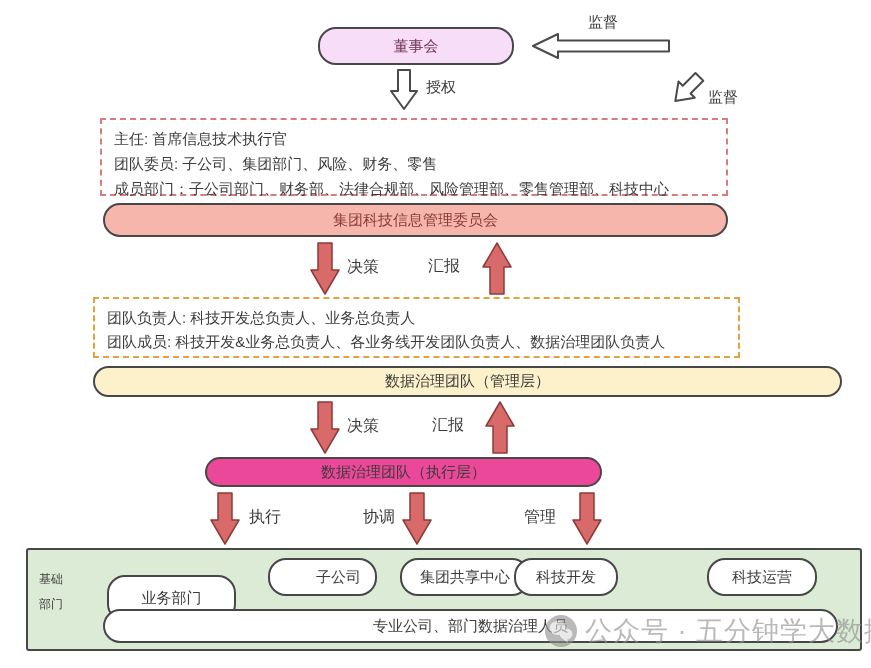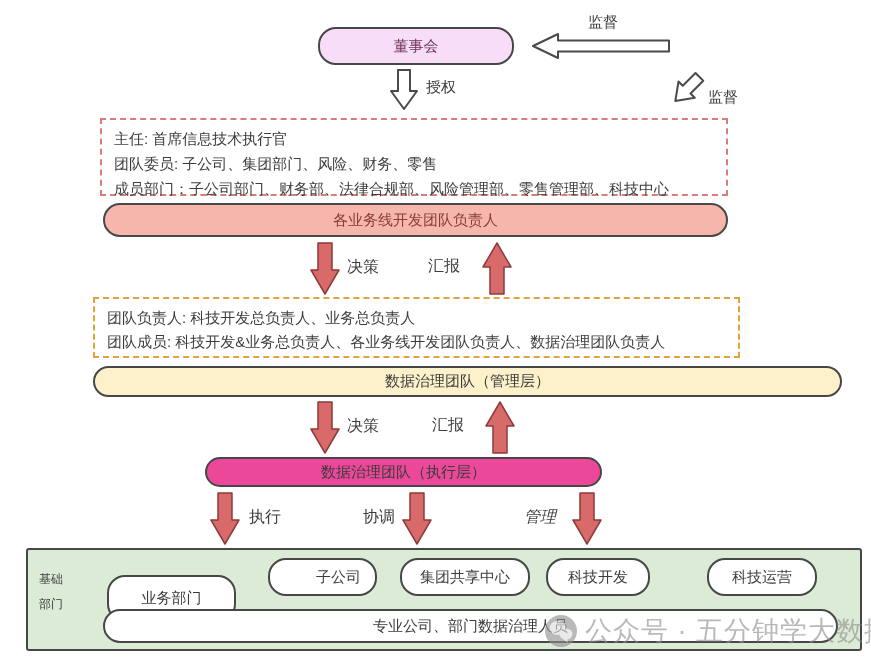--- a/index.html
+++ b/index.html
@@ -49,21 +49,21 @@
   </svg>
   <div class="abs lbl" style="left:708px;top:88px;">监督</div>
 
   <div class="abs dashed red" style="left:100px;top:118px;width:628px;height:78px;">
     <div>主任: 首席信息技术执行官</div>
     <div>团队委员: 子公司、集团部门、风险、财务、零售</div>
     <div>成员部门：子公司部门、财务部、法律合规部、风险管理部、零售管理部、科技中心</div>
   </div>
 
   <div class="abs node salmon" style="left:103px;top:203px;width:625px;height:34px;">
-    <span>各业务线开发团队负责人</span>
+    <span>集团科技信息管理委员会</span>
   </div>
 
   <svg class="abs" style="left:310px;top:242px;" width="30" height="54" viewBox="0 0 30 54">
     <polygon points="8,1 22,1 22,28 29,28 15,52 1,28 8,28" fill="#d96a6a" stroke="#8d3a3a" stroke-width="1.5" stroke-linejoin="round"></polygon>
   </svg>
   <div class="abs flowlbl" style="left:347px;top:257px;">决策</div>
   <div class="abs flowlbl" style="left:428px;top:256px;">汇报</div>
   <svg class="abs" style="left:482px;top:241px;" width="30" height="54" viewBox="0 0 30 54">
     <polygon points="15,2 29,26 22,26 22,53 8,53 8,26 1,26" fill="#d96a6a" stroke="#8d3a3a" stroke-width="1.5" stroke-linejoin="round"></polygon>
   </svg>
@@ -93,42 +93,42 @@
   <svg class="abs" style="left:210px;top:492px;" width="30" height="54" viewBox="0 0 30 54">
     <polygon points="8,1 22,1 22,28 29,28 15,52 1,28 8,28" fill="#d96a6a" stroke="#8d3a3a" stroke-width="1.5" stroke-linejoin="round"></polygon>
   </svg>
   <div class="abs flowlbl" style="left:249px;top:507px;">执行</div>
 
   <div class="abs flowlbl" style="left:363px;top:507px;">协调</div>
   <svg class="abs" style="left:402px;top:492px;" width="30" height="54" viewBox="0 0 30 54">
     <polygon points="8,1 22,1 22,28 29,28 15,52 1,28 8,28" fill="#d96a6a" stroke="#8d3a3a" stroke-width="1.5" stroke-linejoin="round"></polygon>
   </svg>
 
-  <div class="abs flowlbl" style="left:524px;top:507px;font-style:italic;">管理</div>
+  <div class="abs flowlbl" style="left:524px;top:507px;">管理</div>
   <svg class="abs" style="left:572px;top:492px;" width="30" height="54" viewBox="0 0 30 54">
     <polygon points="8,1 22,1 22,28 29,28 15,52 1,28 8,28" fill="#d96a6a" stroke="#8d3a3a" stroke-width="1.5" stroke-linejoin="round"></polygon>
   </svg>
 
   <div class="abs basebox" style="left:26px;top:548px;width:836px;height:103px;"></div>
 
   <div class="abs grouplbl" style="left:39px;top:567px;">
     <div>基础</div>
     <div>部门</div>
   </div>
 
   <div class="abs node white" style="left:107px;top:575px;width:129px;height:47px;">
     <span>业务部门</span>
   </div>
   <div class="abs node white" style="left:268px;top:558px;width:109px;height:38px;padding-left:32px;">
     <span>子公司</span>
   </div>
   <div class="abs node white" style="left:400px;top:558px;width:130px;height:38px;">
     <span>集团共享中心</span>
   </div>
-  <div class="abs node white" style="left:546px;top:558px;width:104px;height:38px;font-family:Liberation Mono, monospace;">
+  <div class="abs node white" style="left:514px;top:558px;width:104px;height:38px;font-family:Liberation Mono, monospace;">
     <span>科技开发</span>
   </div>
   <div class="abs node white" style="left:707px;top:558px;width:110px;height:38px;">
     <span>科技运营</span>
   </div>
 
   <div class="abs node white" style="left:103px;top:609px;width:735px;height:34px;">
     <span>专业公司、部门数据治理人员</span>
   </div>
 

